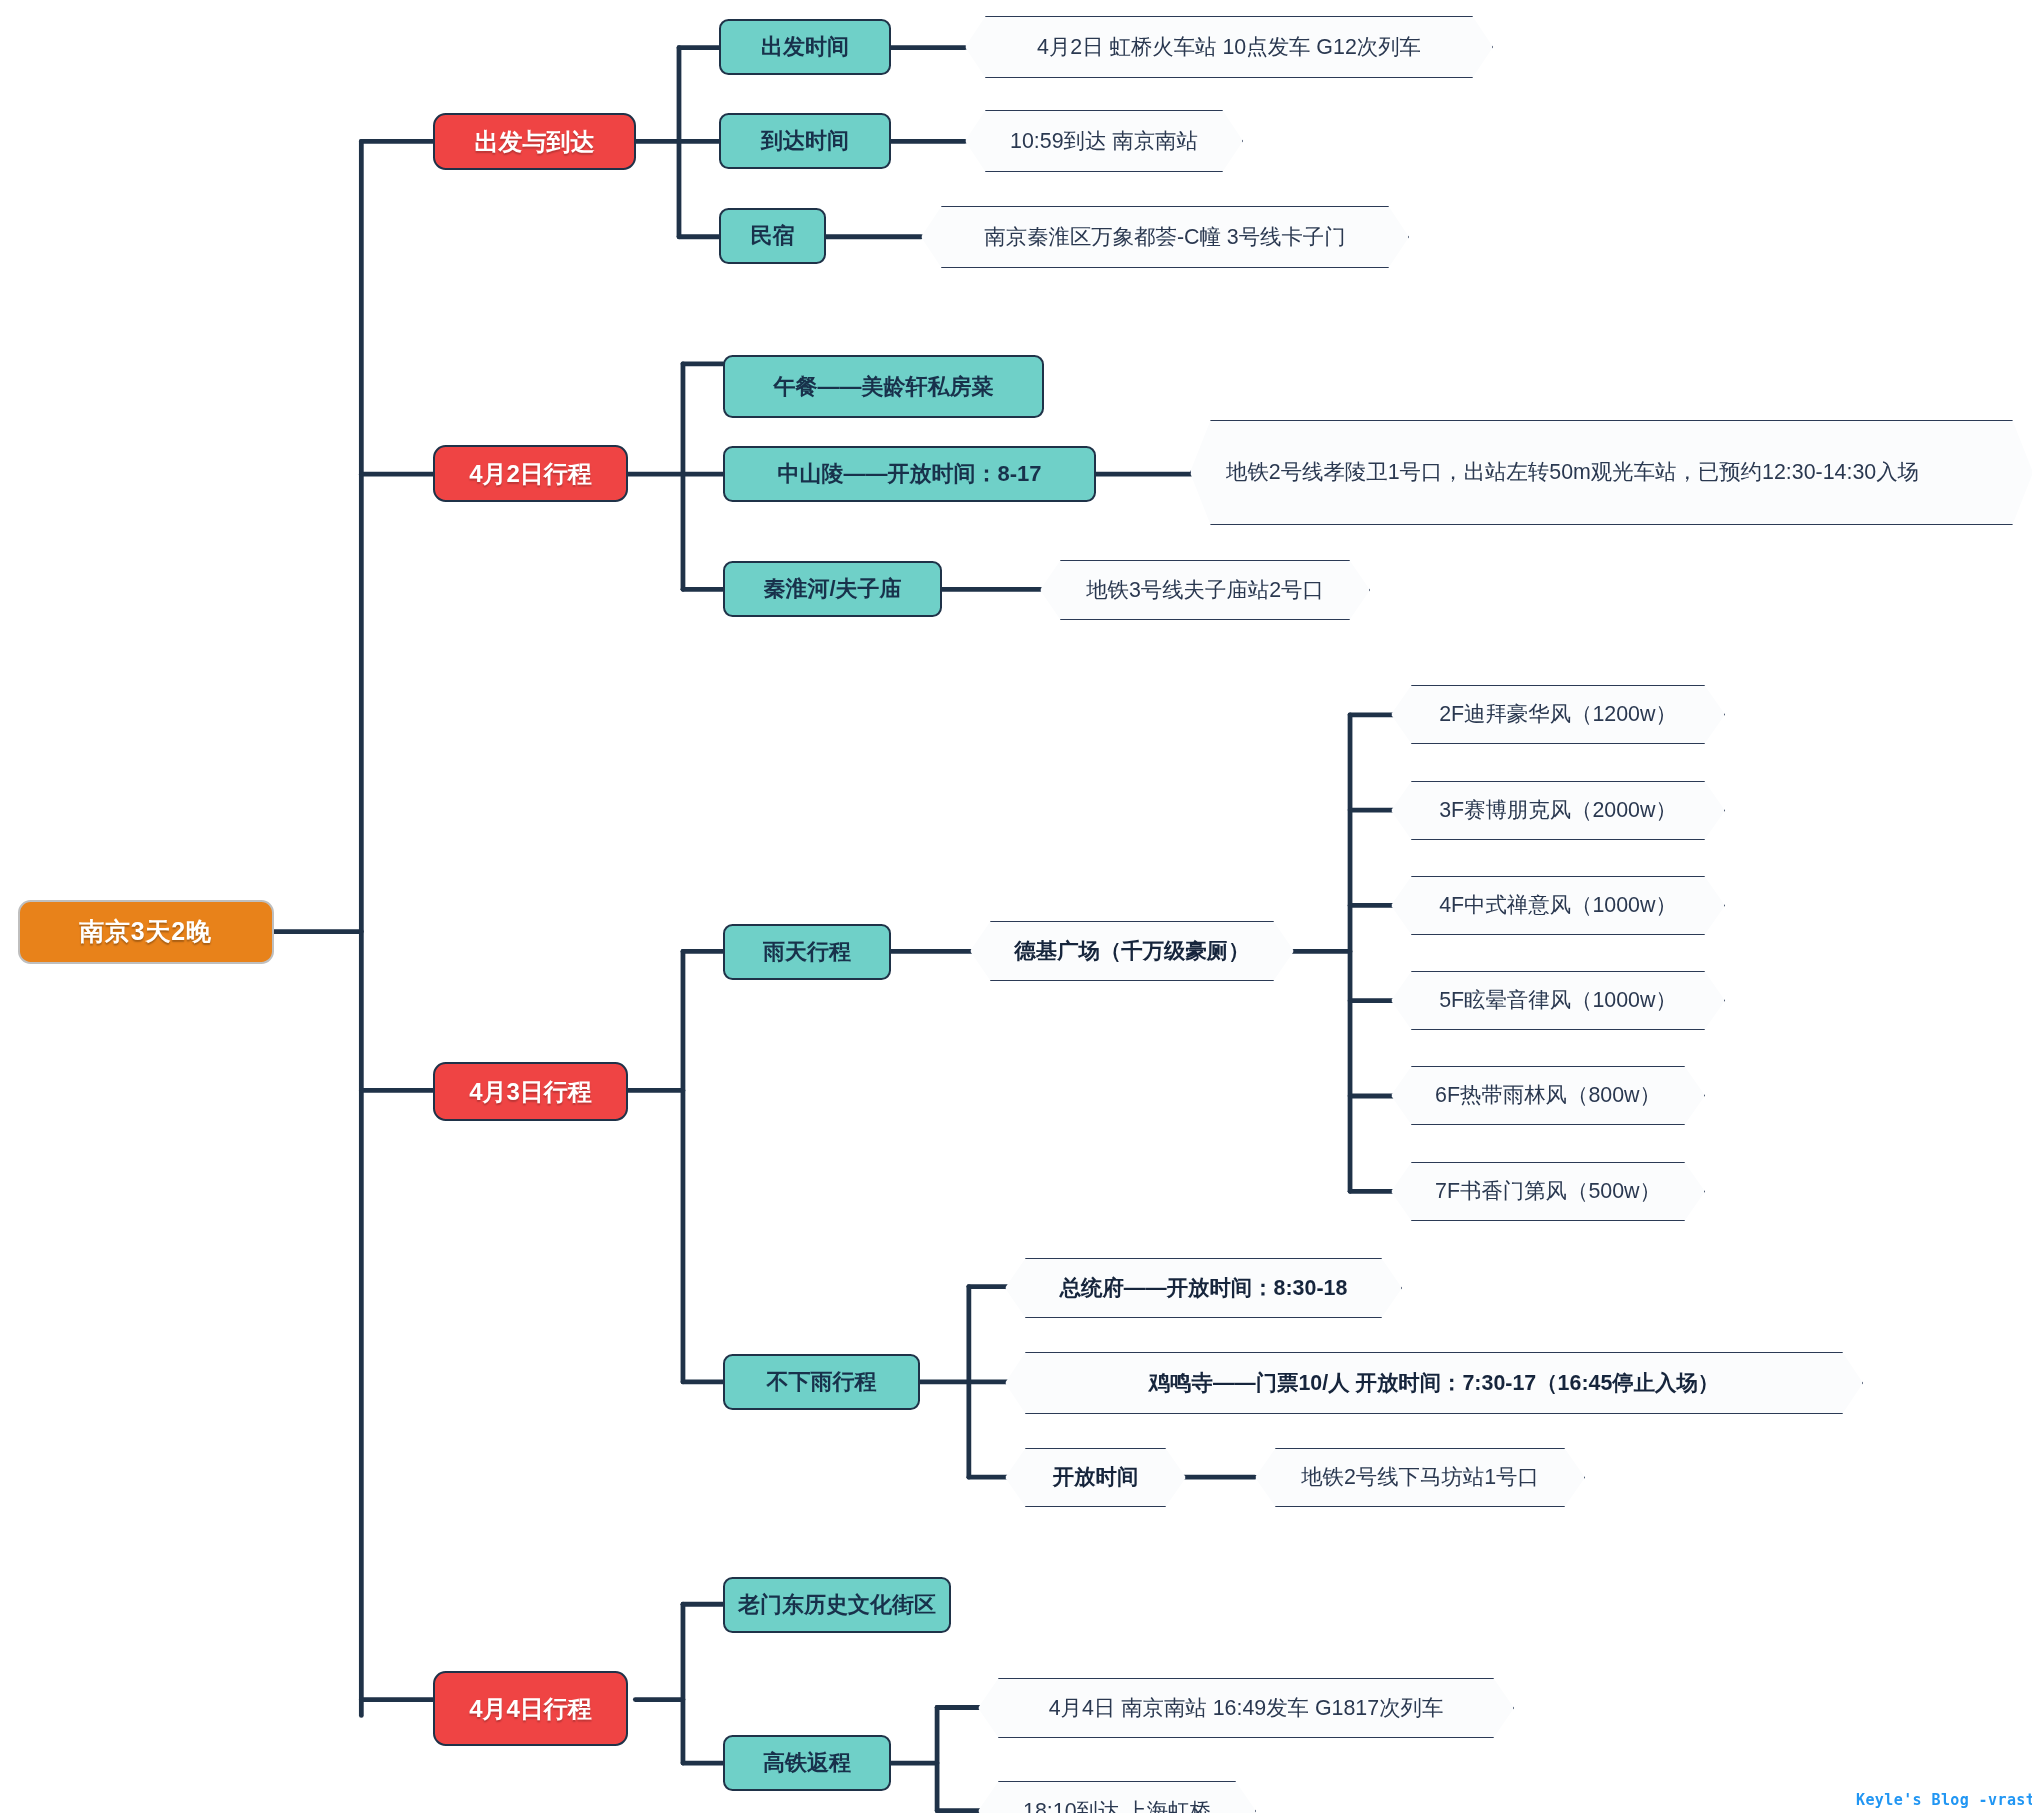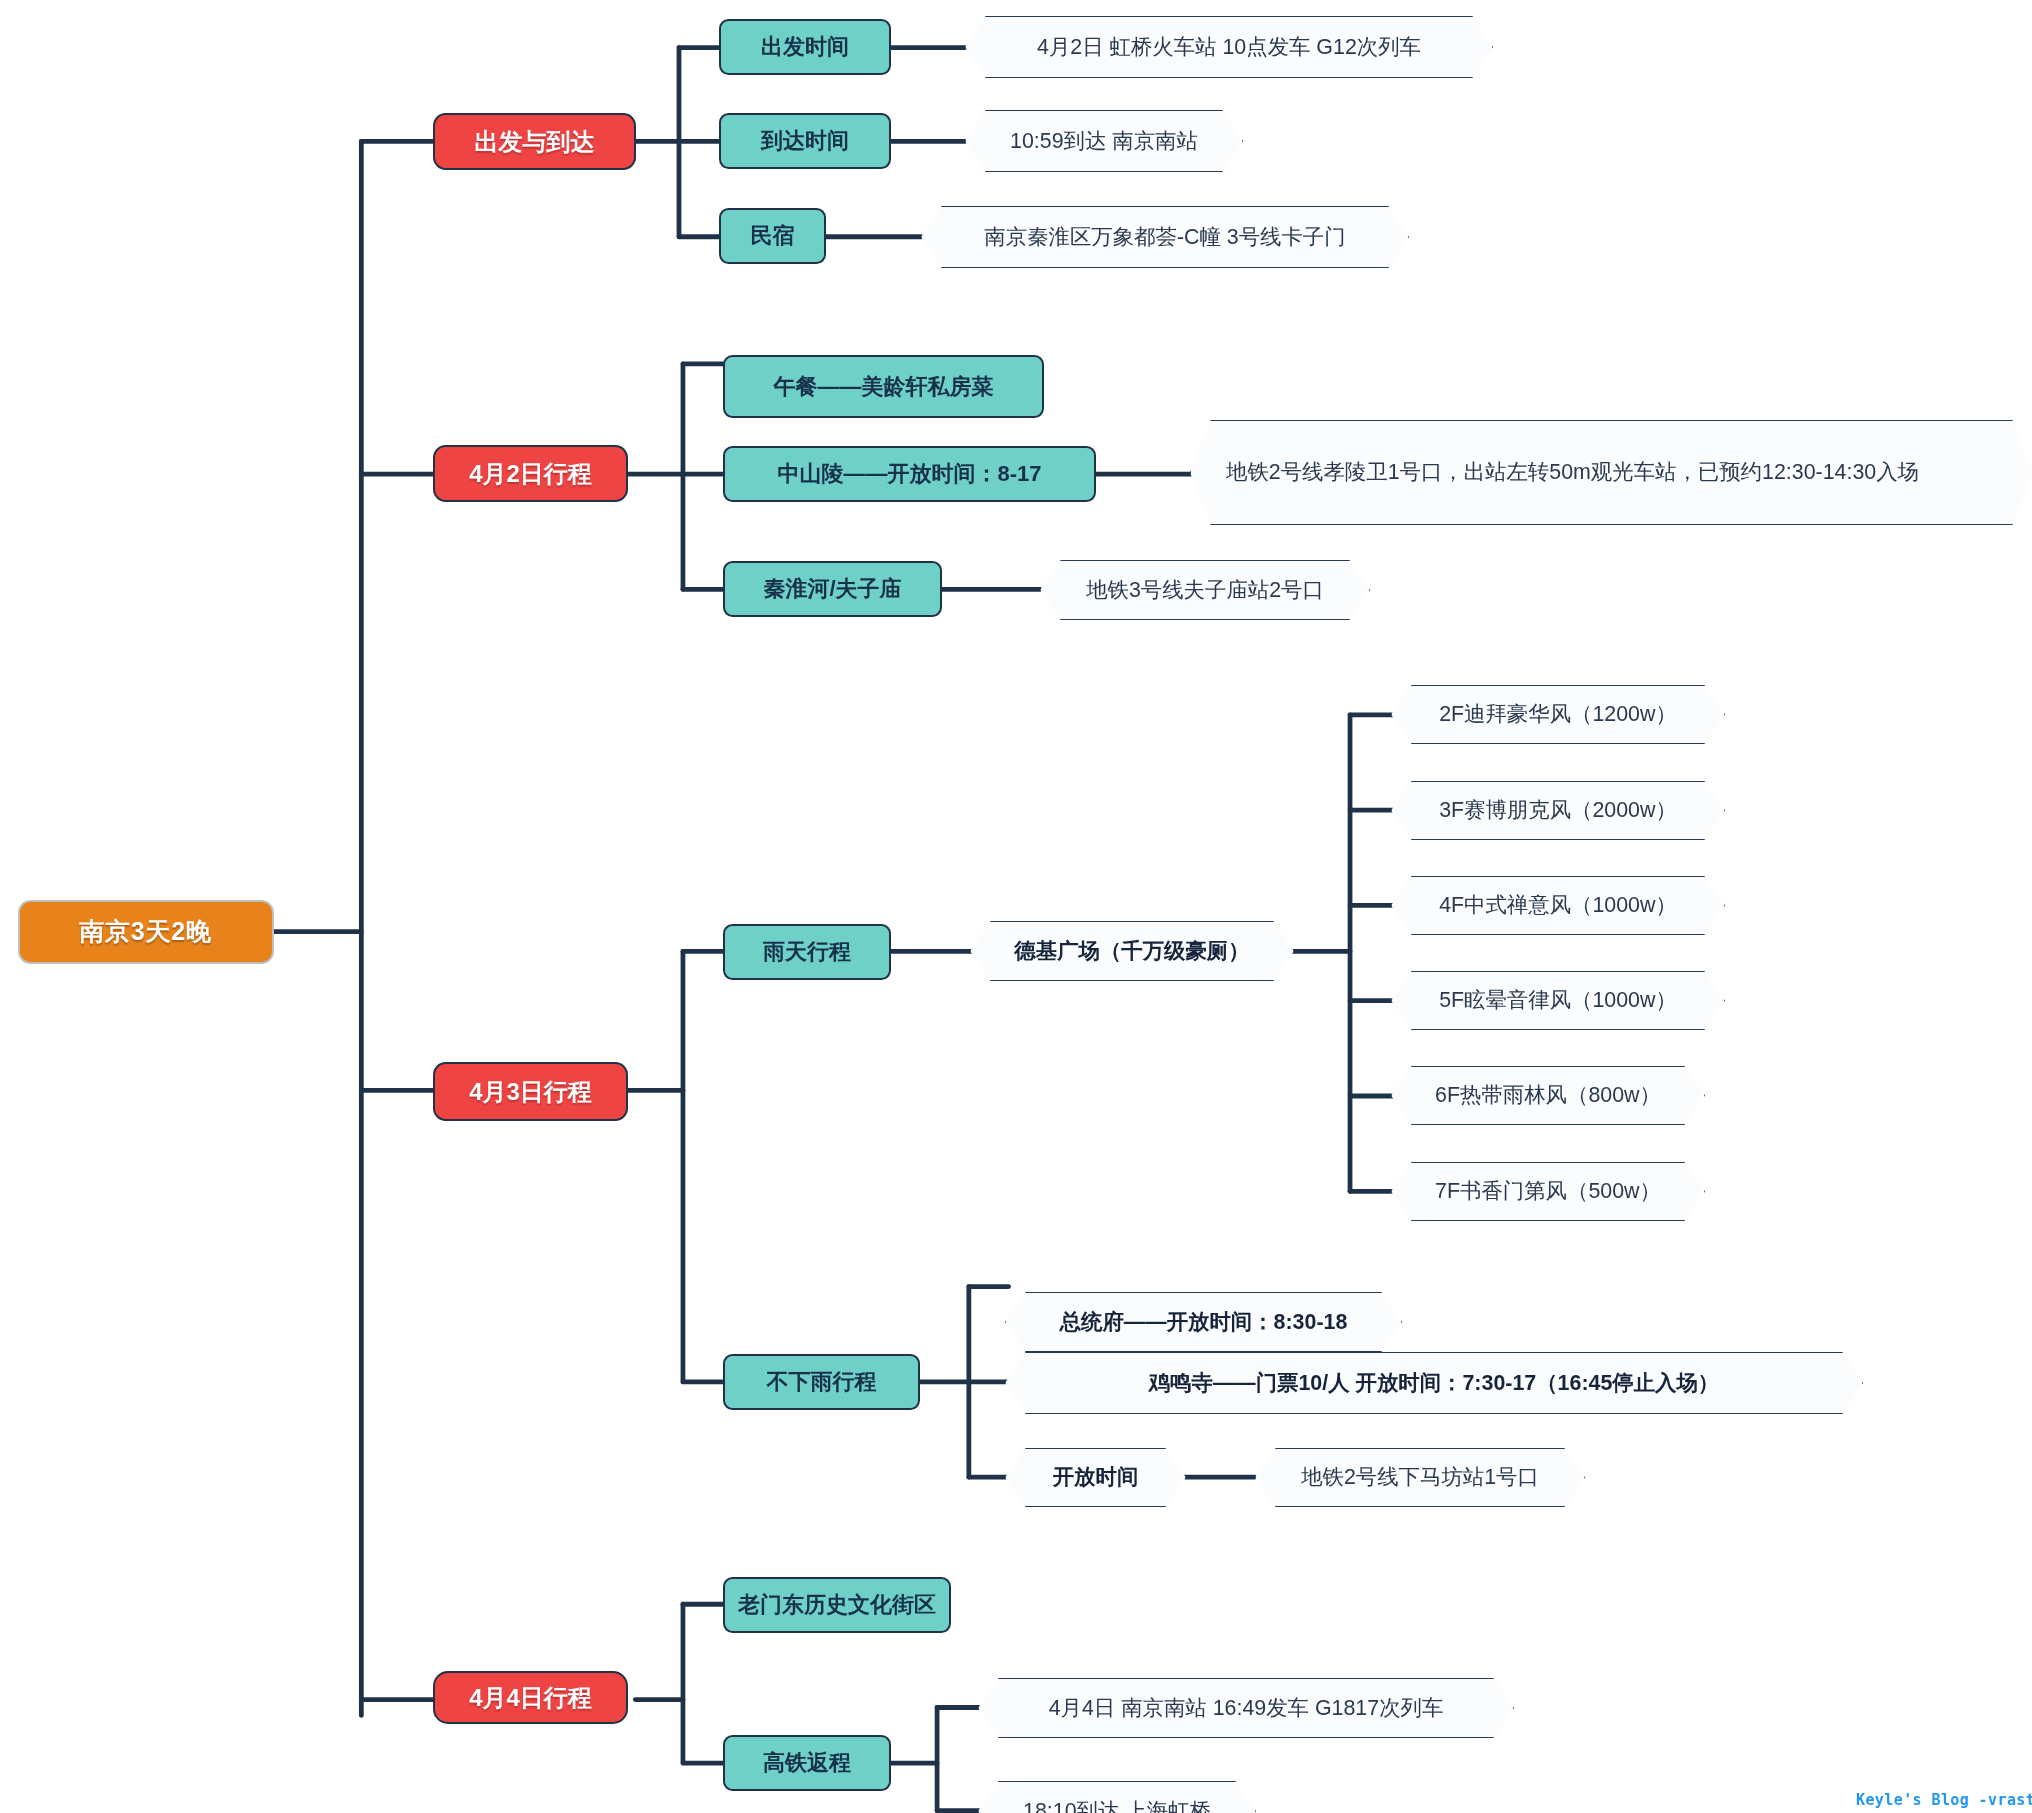--- a/index.html
+++ b/index.html
@@ -199,26 +199,26 @@
 
   <div class="node hex" style="left:1391px; top:685px; width:334px; height:59px;">2F迪拜豪华风（1200w）</div>
   <div class="node hex" style="left:1391px; top:781px; width:334px; height:59px;">3F赛博朋克风（2000w）</div>
   <div class="node hex" style="left:1391px; top:876px; width:334px; height:59px;">4F中式禅意风（1000w）</div>
   <div class="node hex" style="left:1391px; top:971px; width:334px; height:59px;">5F眩晕音律风（1000w）</div>
   <div class="node hex" style="left:1391px; top:1066px; width:314px; height:59px;">6F热带雨林风（800w）</div>
   <div class="node hex" style="left:1391px; top:1162px; width:314px; height:59px;">7F书香门第风（500w）</div>
 
   <div class="node l2" style="left:723px; top:1354px; width:197px; height:56px;">不下雨行程</div>
 
-  <div class="node hex bold" style="left:1005px; top:1258px; width:397px; height:60px;margin-top:34px;">总统府——开放时间：8:30-18</div>
+  <div class="node hex bold" style="left:1005px; top:1258px; width:397px; height:60px;">总统府——开放时间：8:30-18</div>
   <div class="node hex bold" style="left:1005px; top:1352px; width:858px; height:62px;">鸡鸣寺——门票10/人 开放时间：7:30-17（16:45停止入场）</div>
   <div class="node hex bold" style="left:1005px; top:1448px; width:181px; height:59px;">开放时间</div>
   <div class="node hex" style="left:1255px; top:1448px; width:330px; height:59px;">地铁2号线下马坊站1号口</div>
 
-  <div class="node l1" style="left:433px; top:1671px; width:195px; height:53px;border-radius:15px;">4月4日行程</div>
+  <div class="node l1" style="left:433px; top:1671px; width:195px; height:75px;">4月4日行程</div>
 
   <div class="node l2" style="left:723px; top:1577px; width:228px; height:56px;">老门东历史文化街区</div>
 
   <div class="node l2" style="left:723px; top:1735px; width:168px; height:56px;">高铁返程</div>
 
   <div class="node hex" style="left:978px; top:1678px; width:536px; height:60px;">4月4日 南京南站 16:49发车 G1817次列车</div>
   <div class="node hex" style="left:978px; top:1781px; width:278px; height:60px;">18:10到达 上海虹桥</div>
 
   <div class="watermark" style="left:1856px; top:1791px;">Keyle's Blog -vrast.cn</div>
 

